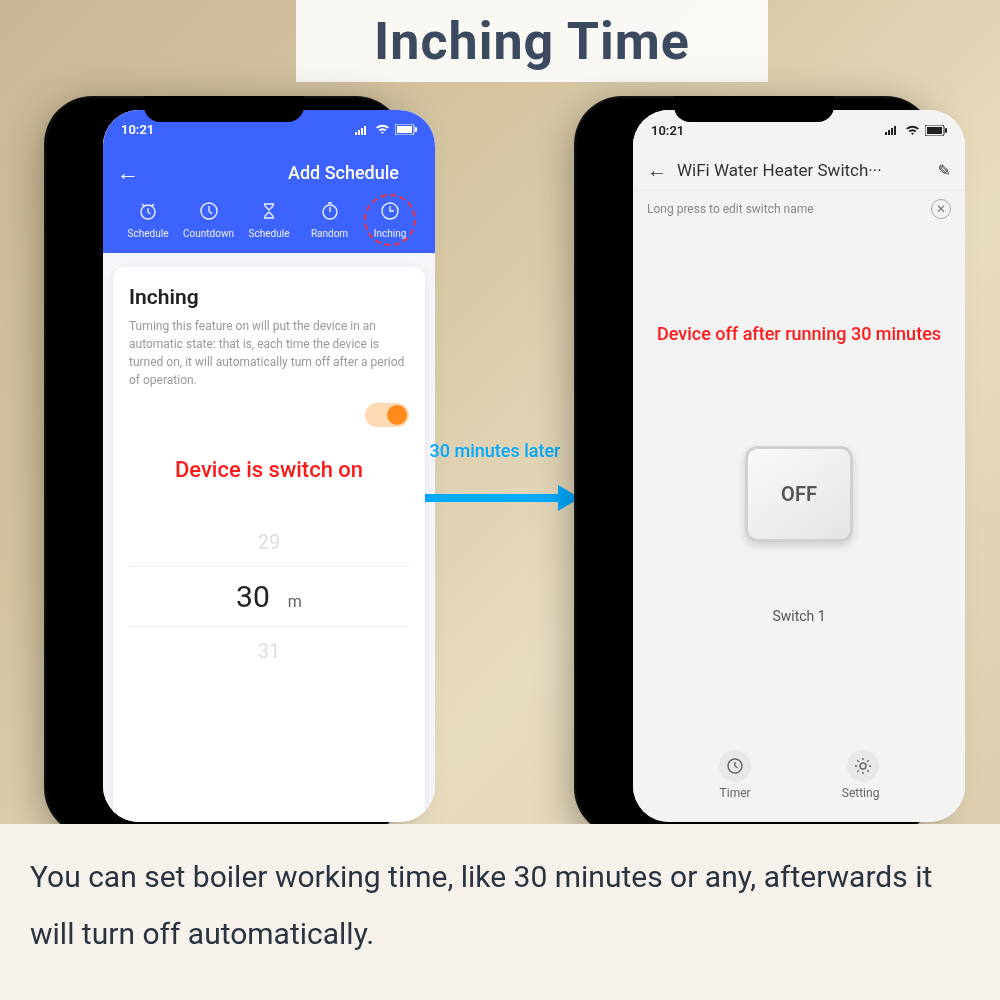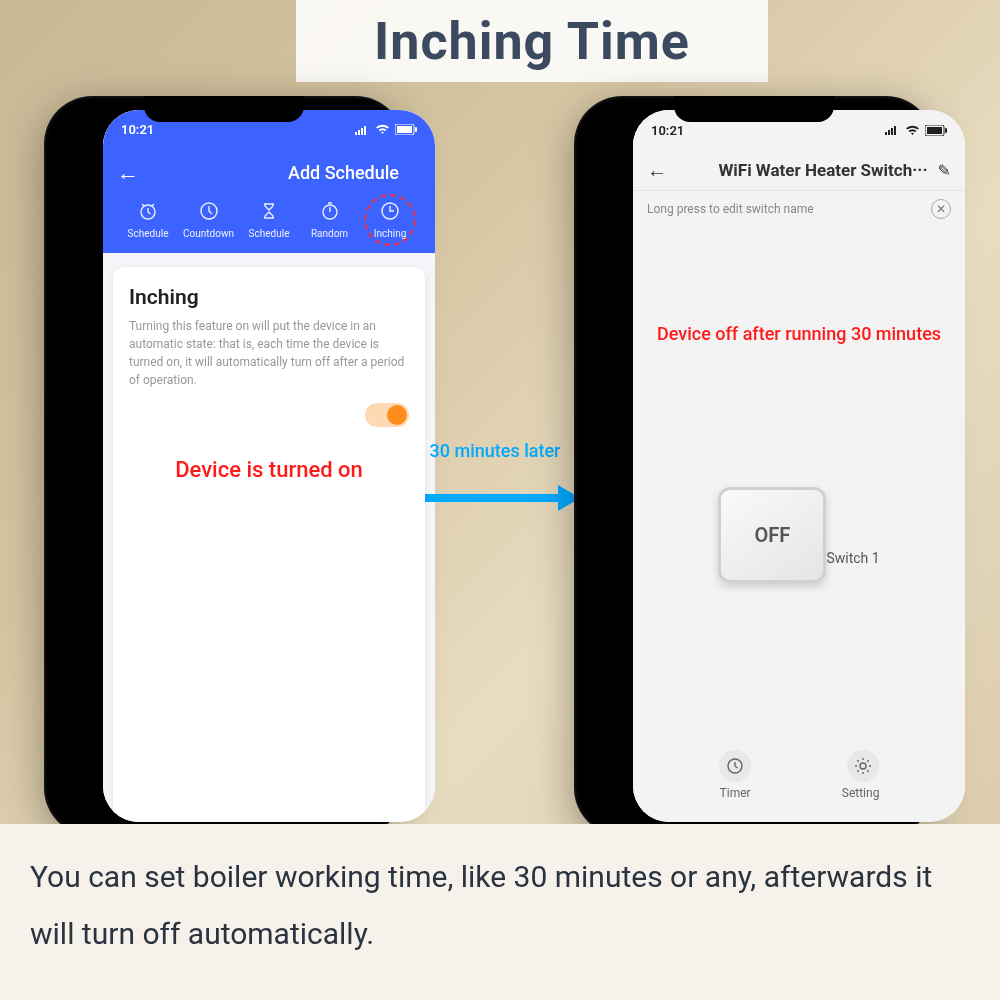--- a/index.html
+++ b/index.html
@@ -138,33 +138,33 @@
   .picker-row.sel { font-size:30px; color:#222; border-top:1px solid #eee; border-bottom:1px solid #eee; display:flex; justify-content:center; gap:18px; align-items:baseline; }
   .picker-row.sel .unit { font-size:16px; color:#666; }
   .left-screen-bg { position:absolute; inset:0; background:#f4f6fa; }
   
   .right-screen-bg { position:absolute; inset:0; background:#f3f3f3; }
   .device-header {
     display:flex; align-items:center; gap:10px;
     padding: 8px 14px; font-size:17px; color:#333;
     border-bottom:1px solid #e6e6e6;
   }
-  .device-header .title { flex:1; font-weight:700; white-space:nowrap; overflow:hidden; text-overflow:ellipsis;text-align:right; }
+  .device-header .title { flex:1; font-weight:400; white-space:nowrap; overflow:hidden; text-overflow:ellipsis; }
   .edit-icon { font-size:16px; }
   .hint-row {
     display:flex; justify-content:space-between; align-items:center;
     padding: 8px 14px; font-size:12px; color:#888;
   }
   .hint-row .close-x {
     width:20px; height:20px; border:1px solid #aaa; border-radius:50%;
     display:flex; align-items:center; justify-content:center; font-size:12px; color:#777;
   }
   .device-body {
     flex:1;
-    display:flex; flex-direction:row; align-items:center; justify-content:center;
+    display:flex; flex-direction:column; align-items:center; justify-content:center;
     height: 480px;
     position:relative;
   }
   .annotation-red2 {
     color:#ff1a1a; font-size:18px; font-weight:500;
     position:absolute; top:96px; width:100%; text-align:center;
   }
   .off-button {
     width:108px; height:96px; border-radius:12px;
     background: linear-gradient(145deg,#fafafa,#e4e4e4);
@@ -283,21 +283,29 @@
             <span>Inching</span>
           </div>
         </div>
       </div>
       <div class="inching-card">
         <div class="card-title">Inching</div>
         <div class="card-desc">Turning this feature on will put the device in an automatic state: that is, each time the device is turned on, it will automatically turn off after a period of operation.</div>
         <div class="toggle-row">
           <div class="toggle"></div>
         </div>
-        <div class="annotation-red">Device is turned on</div>
+        <div class="annotation-red">Device is switch on</div>
+        <div class="picker">
+          <div class="picker-row">29</div>
+          <div class="picker-row sel">
+            <span>30</span>
+            <span class="unit">m</span>
+          </div>
+          <div class="picker-row">31</div>
+        </div>
       </div>
     </div>
   </div>
 </div>
 
 <div class="arrow-annot">
   <div class="arrow-label">30 minutes later</div>
   <svg class="arrow-svg" viewBox="0 0 170 30">
     <line x1="2" y1="15" x2="150" y2="15" stroke="#00aaff" stroke-width="8"></line>
     <polygon points="148,2 170,15 148,28" fill="#00aaff"></polygon>

